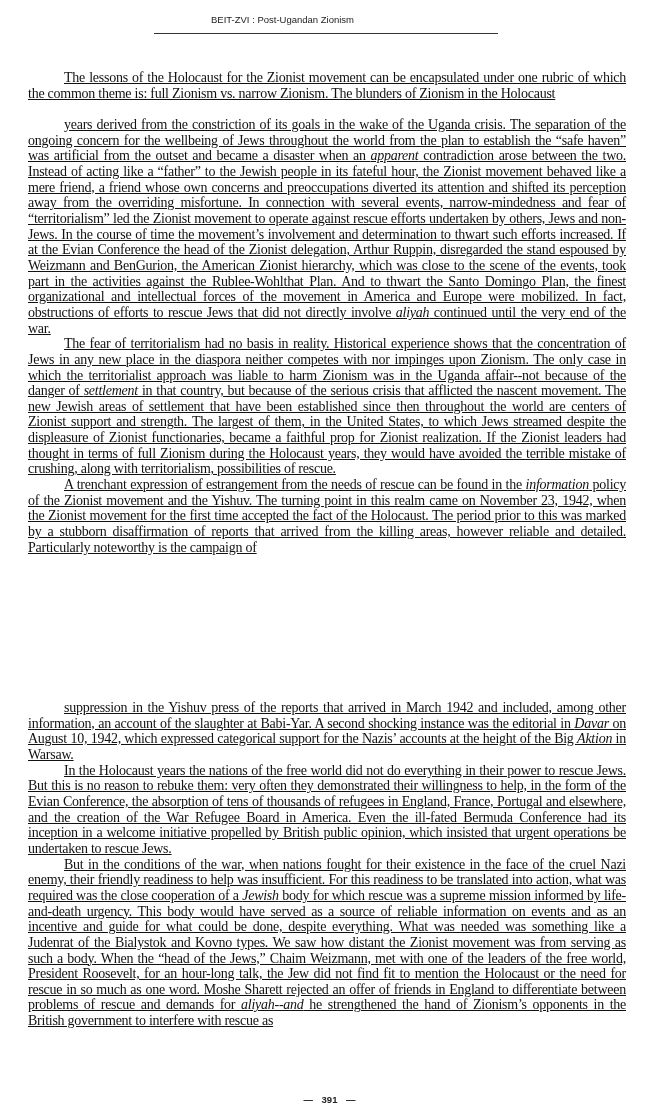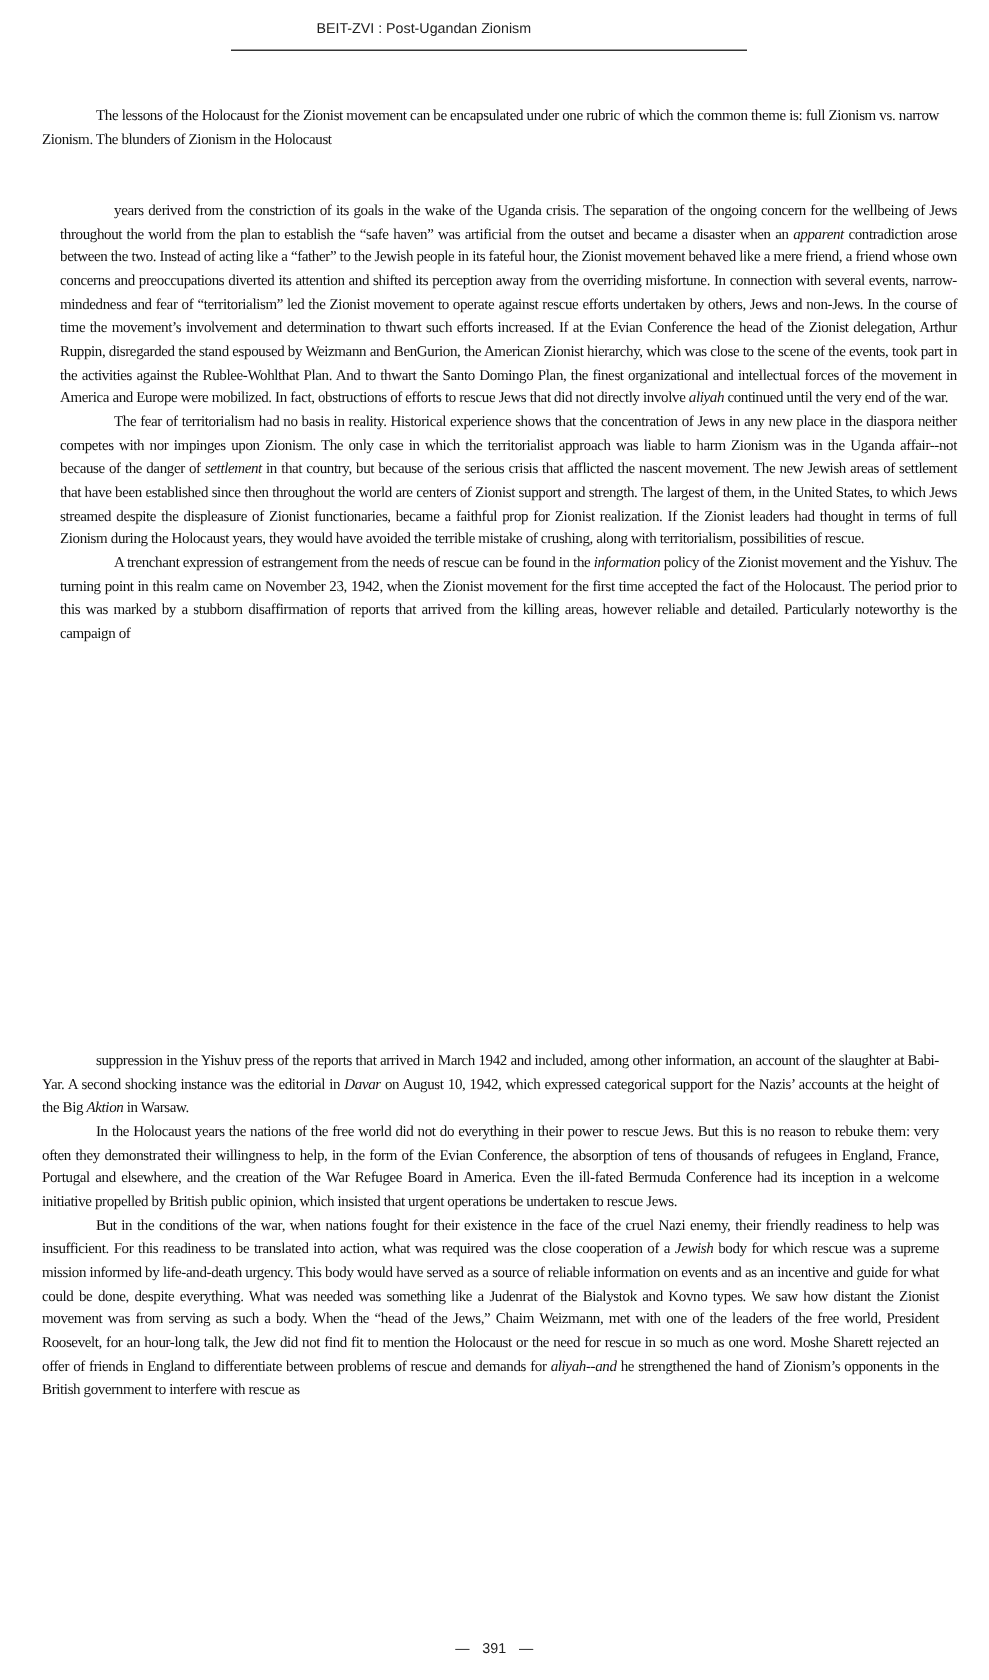--- a/index.html
+++ b/index.html
@@ -12,34 +12,35 @@
     position: absolute; top: 14px; left: 0; width: 565px; text-align: center;
     font-family: "Liberation Sans", "DejaVu Sans", sans-serif;
     font-size: 9.5px; color: #222;
   }
   .head-rule {
     position: absolute; top: 33px; left: 154px; width: 344px; height: 0;
     border-top: 1px solid #333;
   }
   .block {
     position: absolute; left: 28px; width: 598px;
-    font-size: 10px; line-height: 15.65px;
+    font-size: 14px; line-height: 15.65px;
     text-align: justify; letter-spacing: -0.25px;
     word-spacing: 0px;
     font-family: "Liberation Serif", "DejaVu Serif", serif;
+    text-decoration: underline;
   }
   .block p { margin: 0; text-indent: 36px; }
   .block p.last-line-left { text-align-last: left; }
   #block-1 { top: 70px; }
-  #block-2 { top: 133px; margin-left: 12px; }
+  #block-2 { top: 117px; }
   #block-3 { top: 700px; }
   .folio {
     position: absolute; top: 1094px; left: 0; width: 659px; text-align: center;
     font-family: "Liberation Sans", "DejaVu Sans", sans-serif;
-    font-size: 9.5px; color: #222;
+    font-size: 9.5px; color: #222; font-weight: bold;
   }
   .folio .dash { margin: 0 6px; }
 </style>
 </head>
 <body>
 
 <div class="running-head">BEIT-ZVI : Post-Ugandan Zionism</div>
 <div class="head-rule"></div>
 
 <div class="block" id="block-1">

